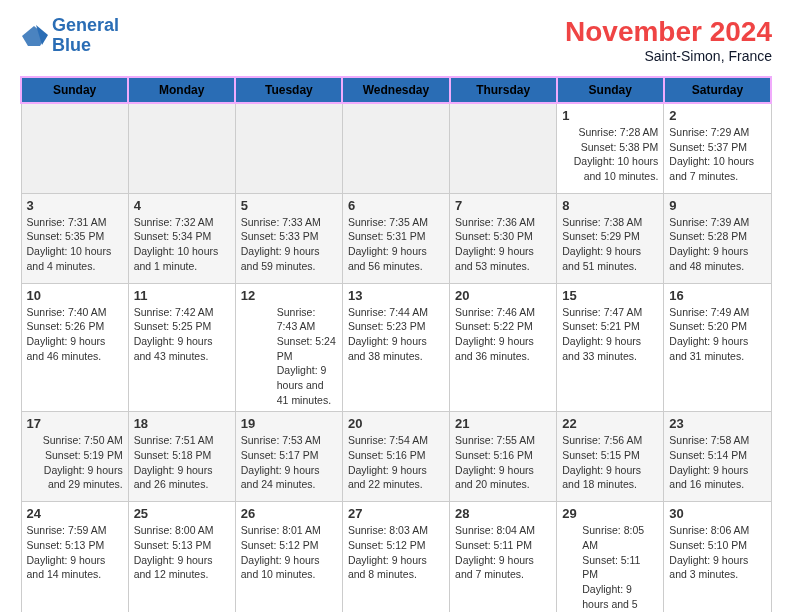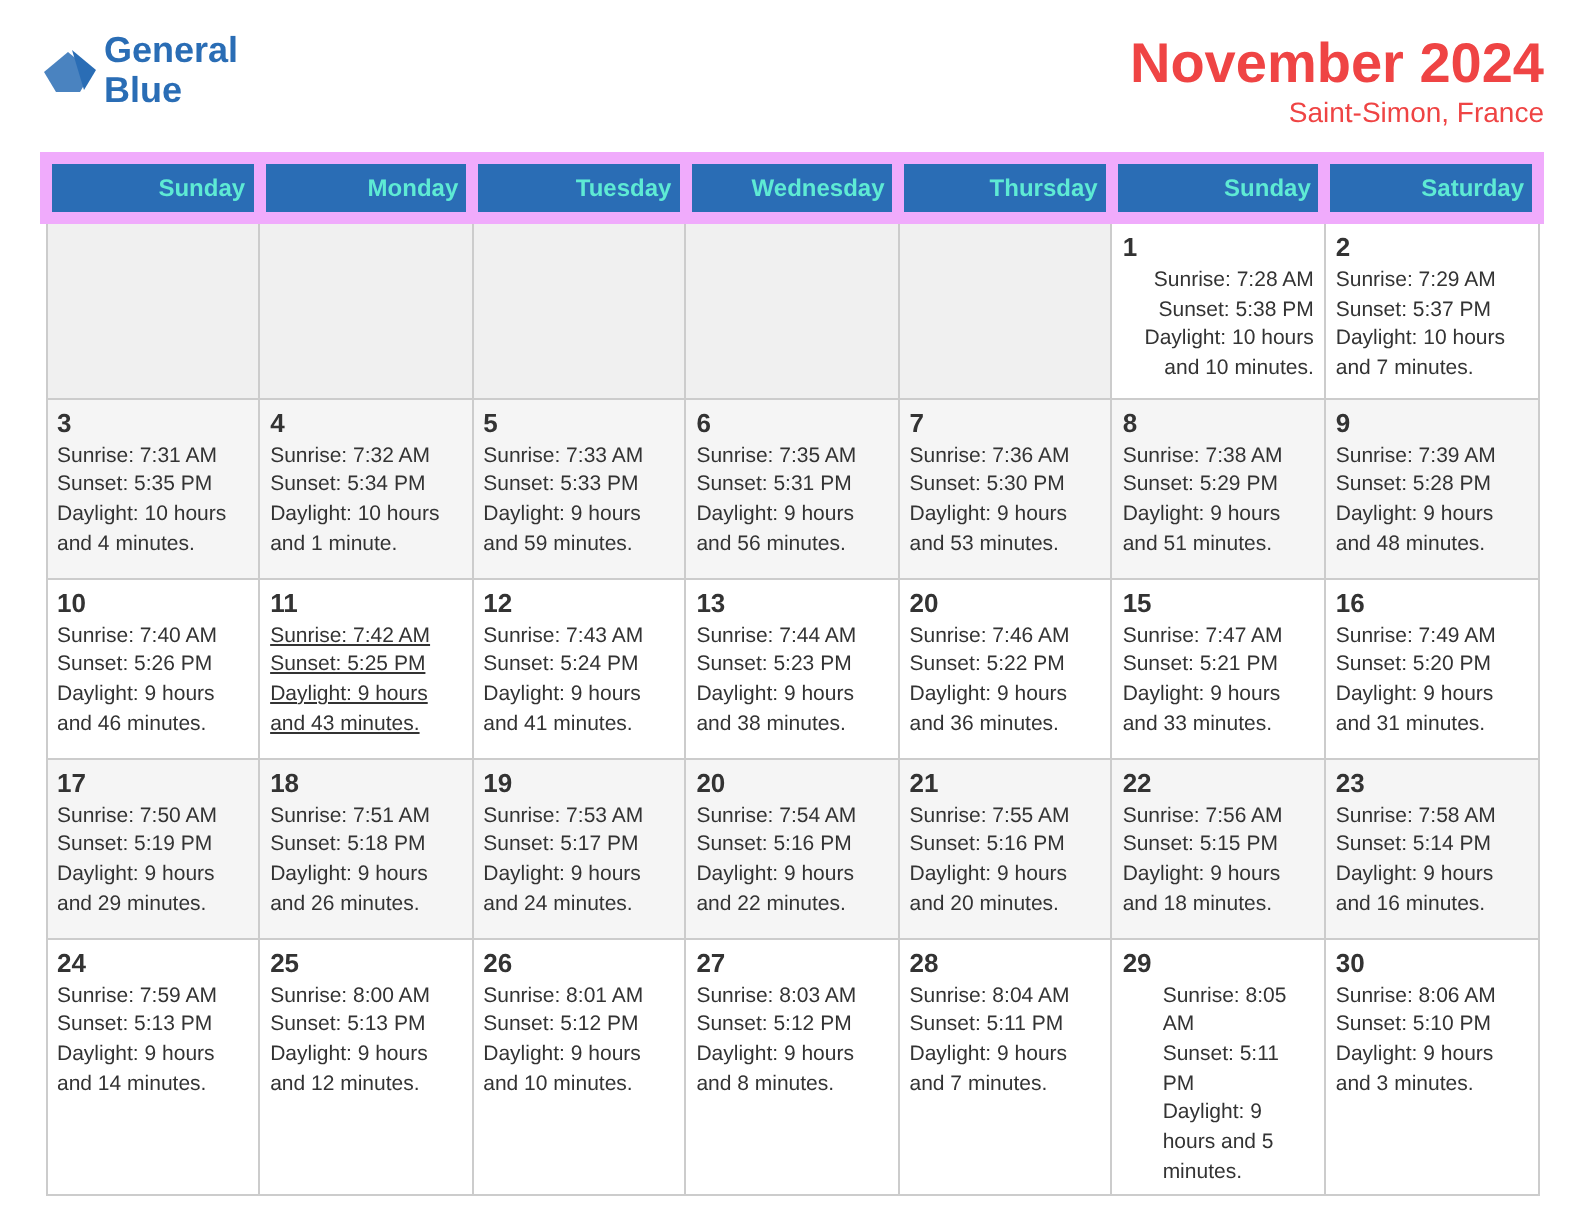--- a/index.html
+++ b/index.html
@@ -5,24 +5,24 @@
     * { box-sizing: border-box; margin: 0; padding: 0; }
     body { font-family: Arial, sans-serif; background: #fff; width: 792px; min-height: 612px; }
     .container { padding: 16px 20px; }
     .header { display: flex; justify-content: space-between; align-items: flex-start; margin-bottom: 12px; }
     .logo { display: flex; align-items: center; }
     .logo-text { font-size: 18px; font-weight: bold; color: #333; line-height: 1.1; }
     .logo-text span { color: #2a6db5; }
     .logo-icon { width: 28px; height: 24px; margin-right: 4px; }
     .title-block { text-align: right; }
     .month-title { font-size: 28px; font-weight: bold; color: #ef4444; }
-    .location { font-size: 14px; color: #ef4444; }
+    .location { font-size: 14px; color: #0f172a; }
     table { width: 100%; border-collapse: collapse; table-layout: fixed; }
     thead tr { background-color: #2a6db5; }
-    thead th { color: #5eead4; font-size: 12px; font-weight: bold; padding: 5px 4px; text-align: right; border: 6px solid #f0abfc; }
+    thead th { color: #000000; font-size: 12px; font-weight: bold; padding: 5px 4px; text-align: center; border: 2px solid #f0abfc; }
     tbody tr { border-bottom: 1px solid #ccc; }
     tbody td { border: 1px solid #ccc; vertical-align: top; padding: 4px 5px; font-size: 10.5px; color: #333; height: 90px; background: #fff; }
     tbody tr:nth-child(even) td { background: #f5f5f5; }
     .day-num { font-weight: bold; font-size: 13px; margin-bottom: 2px; }
     .day-info { line-height: 1.4; }
     td.empty { background: #f0f0f0 !important; }
   </style>
 </head>
 <body>
 
@@ -122,27 +122,27 @@
         </tr>
         <tr>
           <td>
             <div class="day-num">10</div>
             <div class="day-info" style="white-space: pre-line;">Sunrise: 7:40 AM
 Sunset: 5:26 PM
 Daylight: 9 hours and 46 minutes.</div>
           </td>
           <td>
             <div class="day-num">11</div>
-            <div class="day-info" style="white-space: pre-line; text-decoration: underline;">Sunrise: 7:42 AM
+            <div class="day-info" style="white-space: pre-line;">Sunrise: 7:42 AM
 Sunset: 5:25 PM
 Daylight: 9 hours and 43 minutes.</div>
           </td>
           <td>
             <div class="day-num">12</div>
-            <div class="day-info" style="white-space: pre-line;">Sunrise: 7:43 AM
+            <div class="day-info" style="white-space: pre-line; margin-left: 36px;">Sunrise: 7:43 AM
 Sunset: 5:24 PM
 Daylight: 9 hours and 41 minutes.</div>
           </td>
           <td>
             <div class="day-num">13</div>
             <div class="day-info" style="white-space: pre-line;">Sunrise: 7:44 AM
 Sunset: 5:23 PM
 Daylight: 9 hours and 38 minutes.</div>
           </td>
           <td>
@@ -160,21 +160,21 @@
           <td>
             <div class="day-num">16</div>
             <div class="day-info" style="white-space: pre-line;">Sunrise: 7:49 AM
 Sunset: 5:20 PM
 Daylight: 9 hours and 31 minutes.</div>
           </td>
         </tr>
         <tr>
           <td>
             <div class="day-num">17</div>
-            <div class="day-info" style="white-space: pre-line;">Sunrise: 7:50 AM
+            <div class="day-info" style="white-space: pre-line; text-align: right;">Sunrise: 7:50 AM
 Sunset: 5:19 PM
 Daylight: 9 hours and 29 minutes.</div>
           </td>
           <td>
             <div class="day-num">18</div>
             <div class="day-info" style="white-space: pre-line;">Sunrise: 7:51 AM
 Sunset: 5:18 PM
 Daylight: 9 hours and 26 minutes.</div>
           </td>
           <td>

